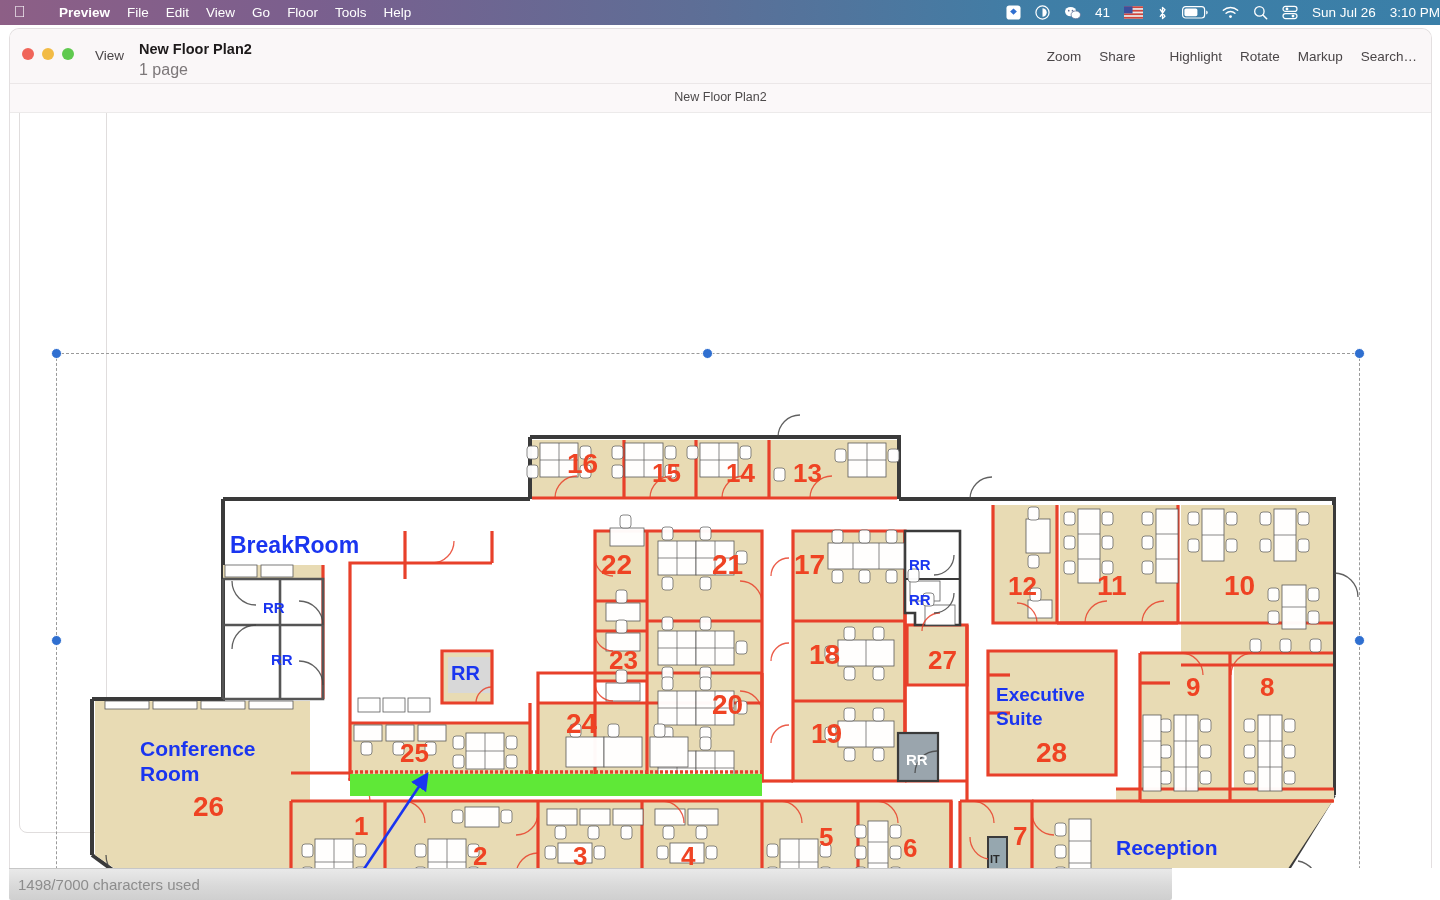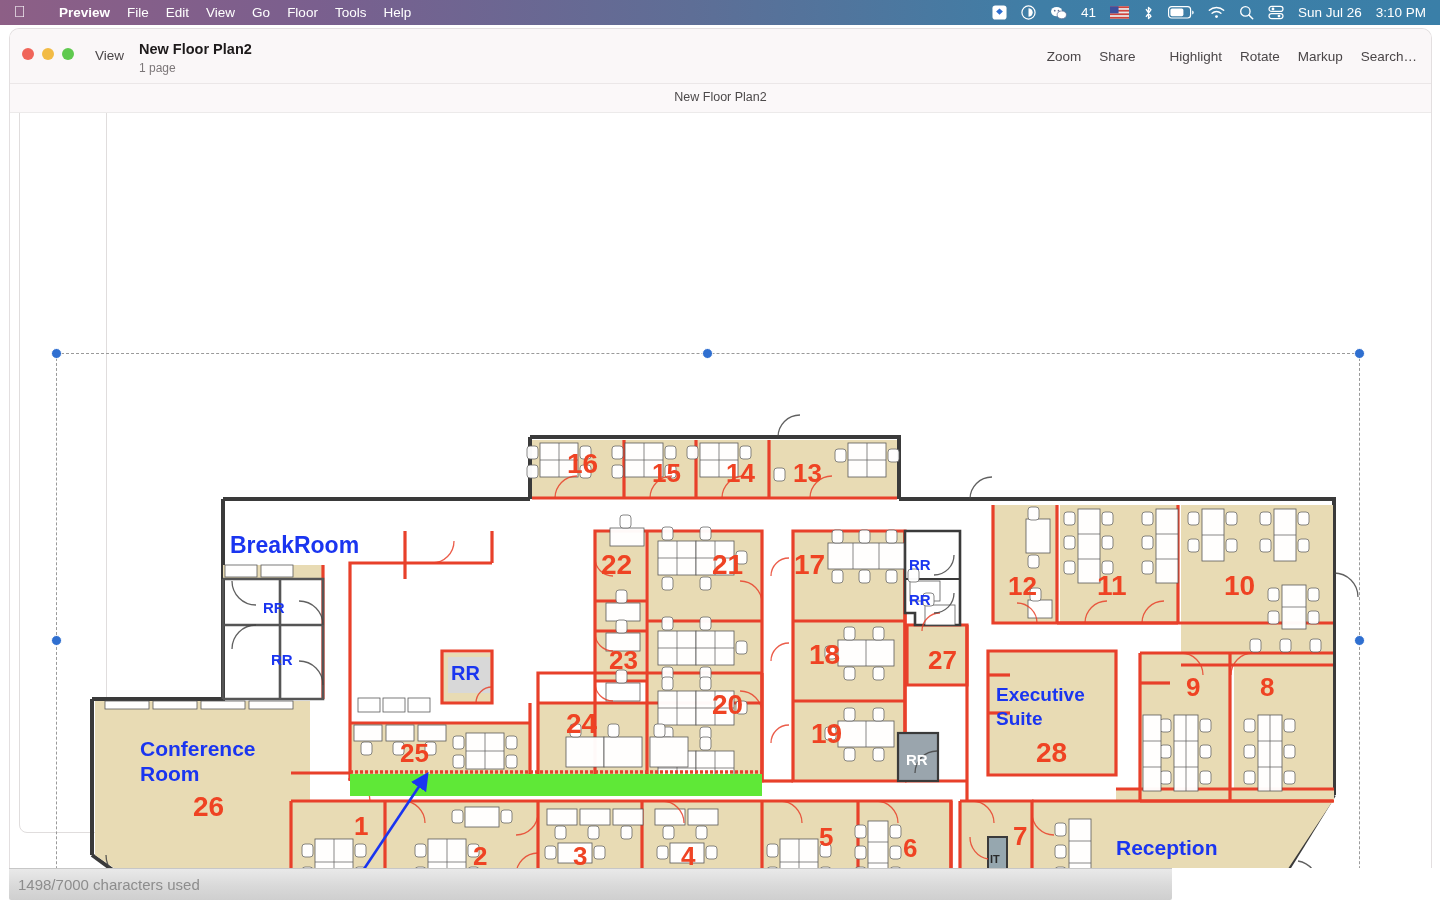--- a/index.html
+++ b/index.html
@@ -13,21 +13,21 @@
   
   .menubar {
     position: absolute; top: 0; left: 0; width: 1440px; height: 25px;
     background: linear-gradient(90deg,#8d5f86 0%,#7a5f8e 22%,#5e6e96 48%,#3f7ea6 72%,#3a7fa8 100%);
     display: flex; align-items: center; color: #ffffff; font-size: 13.5px;
   }
   .mb-left { display: flex; align-items: center; gap: 17px; padding-left: 14px; }
   .mb-apple { font-size: 16px; line-height: 1; position: relative; top: -1px; }
   .mb-item { white-space: nowrap; }
   .mb-item.bold { font-weight: bold; margin-left: 16px; }
-  .mb-right { margin-left: auto; display: flex; align-items: center; gap: 14px; padding-right: 14px; }
+  .mb-right { margin-left: auto; display: flex; align-items: center; gap: 14px; }
   .mb-right .tx { font-size: 13.5px; white-space: nowrap; }
   .mbicon { display: inline-flex; align-items: center; justify-content: center; }
 
   
   .window {
     position: absolute; left: 9px; top: 28px; width: 1423px; height: 840px;
     background: #fbf8f9; border-radius: 10px 10px 0 0;
     border: 1px solid #e3dfe0; border-bottom: none;
     overflow: hidden;
   }
@@ -35,21 +35,21 @@
     position: relative; height: 55px; background: #faf7f8;
     border-bottom: 1px solid #ebe7e8;
   }
   .traffic { position: absolute; left: 12px; top: 19px; display: flex; gap: 8px; }
   .dot { width: 12px; height: 12px; border-radius: 50%; }
   .dot.r { background: #f0655a; }
   .dot.y { background: #f2bb45; }
   .dot.g { background: #5fc94f; }
   .tb-view { position: absolute; left: 85px; top: 19px; font-size: 13.5px; color: #4a4648; }
   .doc-title { position: absolute; left: 129px; top: 12px; font-size: 14.5px; font-weight: bold; color: #1d1a1b; }
-  .doc-sub { position: absolute; left: 129px; top: 32px; font-size: 12px; color: #7c7779; }
+  .doc-sub { position: absolute; left: 129px; top: 32px; font-size: 16px; color: #7c7779; }
   .tb-right { position: absolute; right: 8px; top: 18px; display: flex; align-items: center; gap: 6px; }
   .tb-btn { font-size: 13.5px; color: #4a4648; white-space: nowrap; padding: 2px 6px; }
   .tb-gap { width: 10px; }
 
   .pagebar {
     position: relative; height: 29px; background: #fbf8f9;
     border-bottom: 1px solid #eceaea;
   }
   .pagebar-title {
     position: absolute; left: 0; right: 0; top: 6px; text-align: center;

